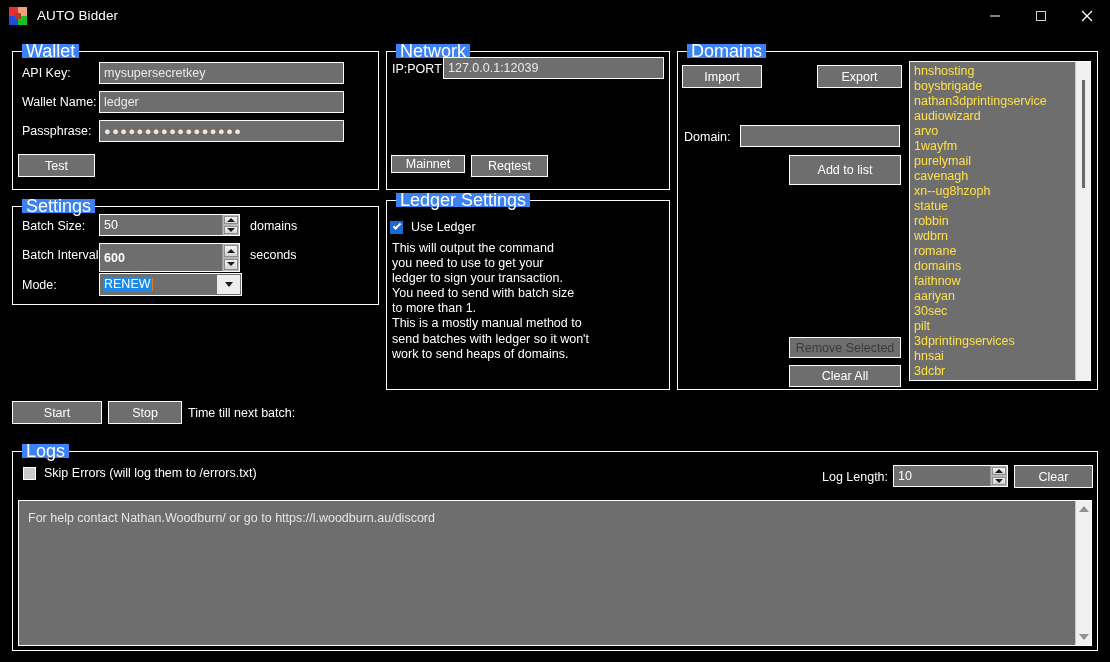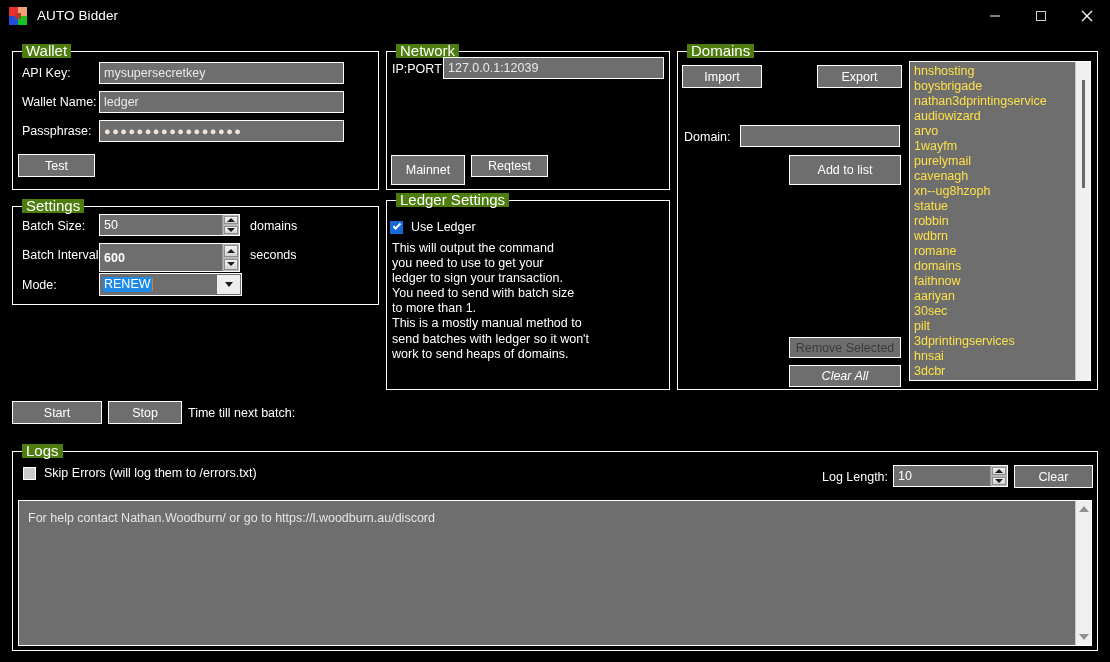--- a/index.html
+++ b/index.html
@@ -36,22 +36,22 @@
   .wincontrols { margin-left: auto; display: flex; height: 31px; }
   .wbtn {
     width: 46px; height: 31px; display: flex; align-items: center; justify-content: center;
     color: #ffffff; font-size: 13px; line-height: 1;
   }
   .wbtn svg { display: block; }
 
   
   .group { position: absolute; border: 1px solid #ffffff; }
   .group > .glabel {
-    position: absolute; top: -8px; left: 9px; background: #4d7c0f;
-    padding: 0 4px; font-size: 15px; color: #ffffff; line-height: 14px;
+    position: absolute; top: -8px; left: 9px; background: #3b82f6;
+    padding: 0 4px; font-size: 18px; color: #ffffff; line-height: 14px;
   }
 
   .lbl { position: absolute; color: #ffffff; font-size: 12.5px; white-space: nowrap; }
 
   
   .tfield {
     position: absolute; background: #6e6e6e; border: 1px solid #ffffff;
     color: #e9e9e9; font-size: 12.5px; font-family: "Liberation Sans", sans-serif;
     padding: 0 4px; display: flex; align-items: center; overflow: hidden;
   }
@@ -216,21 +216,21 @@
 </div>
 
 <div class="btn" style="left:18px; top:154px; width:77px; height:23px;">Test</div>
 
 <div class="group" style="left:386px; top:51px; width:284px; height:139px;">
   <div class="glabel">Network</div>
 </div>
 <div class="lbl" style="left:392px; top:62px;">IP:PORT</div>
 <div class="tfield" style="left:443px; top:57px; width:221px; height:22px;">127.0.0.1:12039</div>
 
-<div class="btn" style="left:391px; top:155px; width:74px; height:30px;">Mainnet</div>
+<div class="btn" style="left:391px; top:155px; width:74px; height:18px;">Mainnet</div>
 <div class="btn" style="left:471px; top:155px; width:77px; height:22px;">Reqtest</div>
 
 <div class="group" style="left:12px; top:206px; width:367px; height:99px;">
   <div class="glabel">Settings</div>
 </div>
 
 <div class="lbl" style="left:22px; top:219px;">Batch Size:</div>
 <div class="spin-wrap" style="left:99px; top:214px; width:141px; height:22px;">
   <div class="sfield">50</div>
   <div class="spin-btns">
@@ -290,21 +290,21 @@
 </div>
 
 <div class="btn" style="left:682px; top:65px; width:80px; height:23px;">Import</div>
 <div class="btn" style="left:817px; top:65px; width:85px; height:23px;">Export</div>
 
 <div class="lbl" style="left:684px; top:130px;">Domain:</div>
 <div class="tfield" style="left:740px; top:125px; width:160px; height:22px;"></div>
 <div class="btn" style="left:789px; top:155px; width:112px; height:30px;">Add to list</div>
 
 <div class="btn disabled" style="left:789px; top:337px; width:112px; height:21px;">Remove Selected</div>
-<div class="btn" style="left:789px; top:365px; width:112px; height:22px;font-style:italic;">Clear All</div>
+<div class="btn" style="left:789px; top:365px; width:112px; height:22px;">Clear All</div>
 
 <div id="domain-list-wrap" style="left:909px; top:61px; width:182px; height:320px;">
   <div id="domain-list">
       <div class="dom-item">hnshosting</div>
       <div class="dom-item">boysbrigade</div>
       <div class="dom-item">nathan3dprintingservice</div>
       <div class="dom-item">audiowizard</div>
       <div class="dom-item">arvo</div>
       <div class="dom-item">1wayfm</div>
       <div class="dom-item">purelymail</div>

